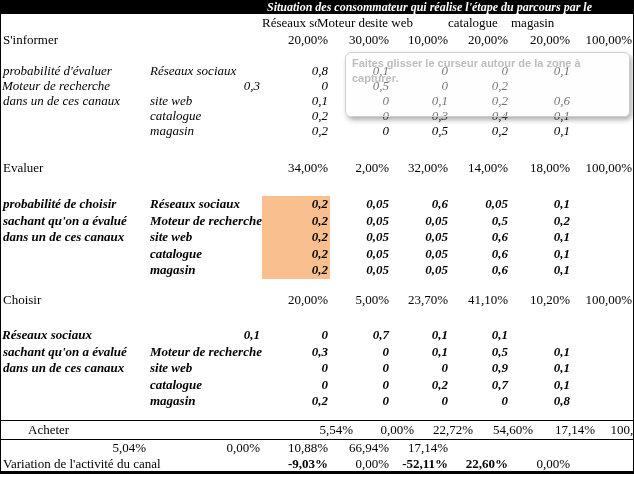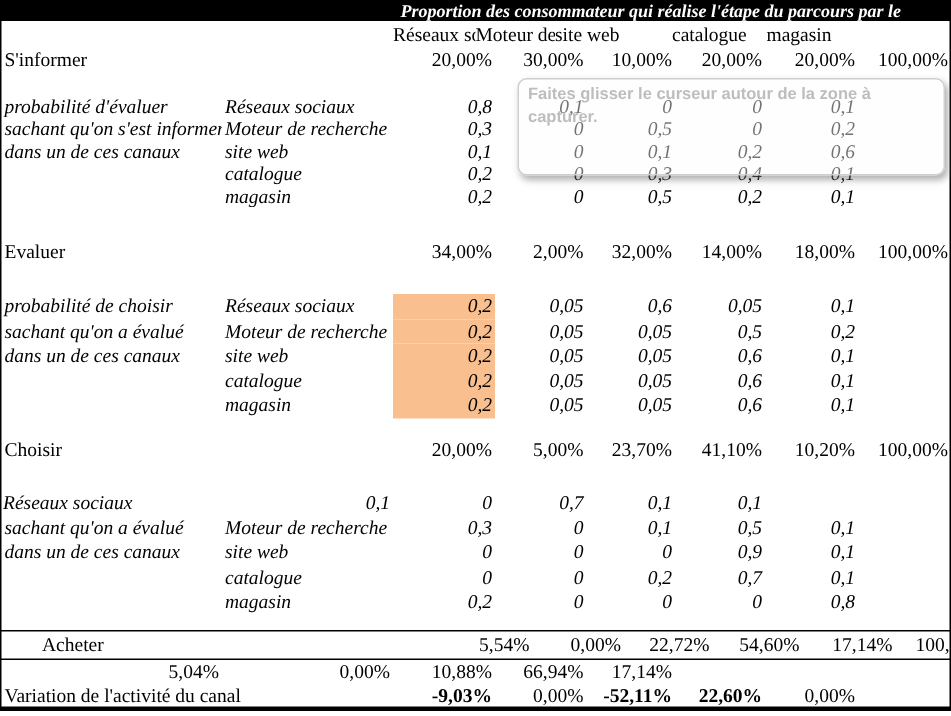--- a/index.html
+++ b/index.html
@@ -33,42 +33,42 @@
   #row-acheter{top:420px;height:20px;line-height:18px;box-sizing:border-box;
                border-top:1px solid #000;border-bottom:1px solid #000;padding-left:25px;}
   .summary-row{height:15px;line-height:15px;}
   #row-situation{top:440px;height:16px;line-height:16px;}
   #row-variation{top:456px;}
 
   
   .prob-section{position:absolute;left:0;width:634px;}
   #sec-evaluer{top:63px;} #sec-choisir{top:196px;} #sec-acheter{top:327px;}
   .prob-section .row{height:15px;line-height:15px;font-style:italic;}
-  .sec-wide .row{height:16.5px;line-height:16.5px;}
+  .sec-wide .row{height:16.5px;line-height:16.5px;font-weight:bold;}
 
   .ca{grid-column:1/3;padding-left:3px;white-space:nowrap;overflow:hidden;}
   .la{padding-left:3px;white-space:nowrap;overflow:hidden;}
   .lb{padding-left:2px;white-space:nowrap;overflow:hidden;}
   .num{text-align:right;padding-right:2px;white-space:nowrap;}
   .hl{background:#FABF8F;}
   .b{font-weight:bold;}
 
   
   .overlay{position:absolute;left:345px;top:52px;width:283px;height:63px;z-index:5;
            border:1px solid #cfcfcf;border-radius:6px;background:rgba(252,252,252,0.45);
            box-shadow:2px 3px 5px rgba(110,110,110,0.55);}
   .overlay-text{margin:3px 6px;font-family:"Liberation Sans","DejaVu Sans",sans-serif;
                 font-weight:bold;font-size:11px;line-height:15px;color:#bdbdbd;}
 </style>
 </head>
 <body>
 
 <div class="sheet">
 
-  <div class="titlebar" style="background: rgb(0, 0, 0); color: rgb(255, 255, 255);">Proportion des consommateur qui réalise l'étape du parcours par le</div>
+  <div class="titlebar" style="background: rgb(0, 0, 0); color: rgb(255, 255, 255);">Situation des consommateur qui réalise l'étape du parcours par le</div>
 
   <div class="edge" id="edge-l"></div>
   <div class="edge" id="edge-r"></div>
   <div class="botline"></div>
 
   <div class="hdr" id="hdr">
       <span>Réseaux soc</span>
       <span>Moteur de r</span>
       <span>site web</span>
       <span>catalogue</span>
@@ -89,21 +89,20 @@
         <div class="la">probabilité d'évaluer</div>
         <div class="lb">Réseaux sociaux</div>
         <div class="num">0,8</div>
         <div class="num">0,1</div>
         <div class="num">0</div>
         <div class="num">0</div>
         <div class="num">0,1</div>
         <div></div>
       </div>
       <div class="row">
-        <div class="la">sachant qu'on s'est informer</div>
         <div class="lb">Moteur de recherche</div>
         <div class="num">0,3</div>
         <div class="num">0</div>
         <div class="num">0,5</div>
         <div class="num">0</div>
         <div class="num">0,2</div>
         <div></div>
       </div>
       <div class="row">
         <div class="la">dans un de ces canaux</div>

